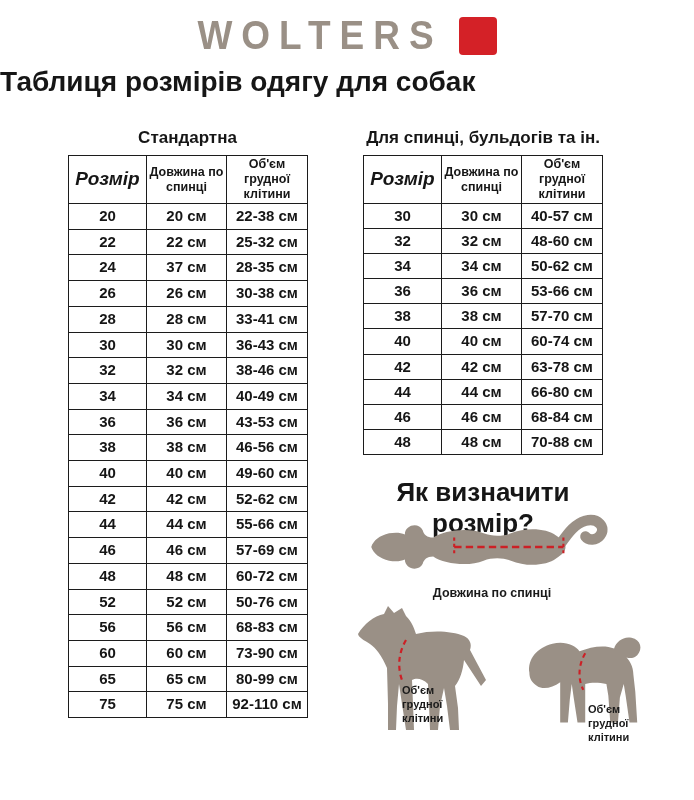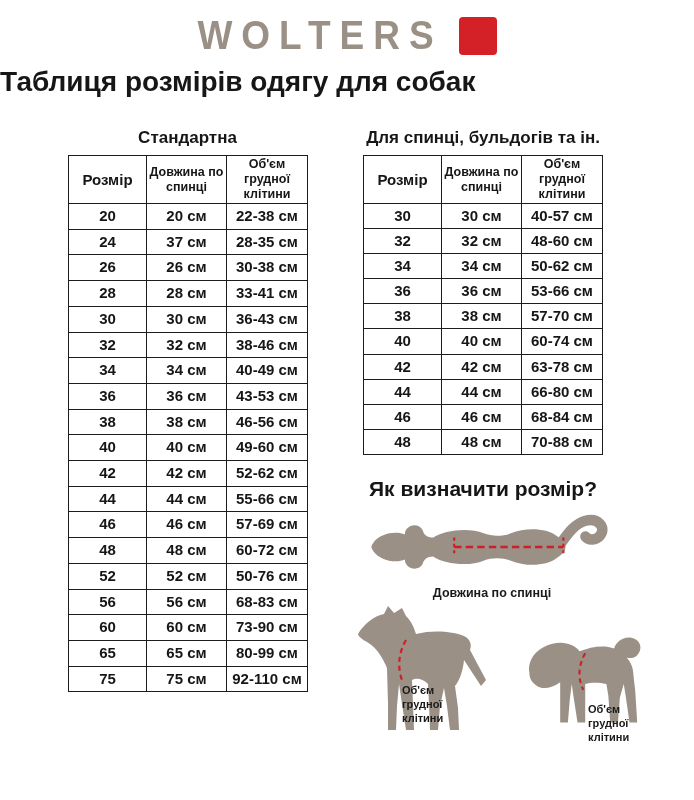--- a/index.html
+++ b/index.html
@@ -29,27 +29,27 @@
 
   
   table.size-table{position:absolute;border-collapse:collapse;table-layout:fixed;
     width:239px;background:#fff;}
   #std-table{top:155px;left:68px;}
   #pug-table{top:155px;left:363px;}
   table.size-table th, table.size-table td{
     border:1.5px solid var(--border-dark);text-align:center;vertical-align:middle;
     font-weight:700;padding:0;}
   table.size-table th{font-size:12.5px;line-height:1.2;height:35px;padding:1px 2px;}
-  table.size-table th.first{font-size:15px;}
+  table.size-table th.first{font-size:19px;font-style:italic;}
   #std-table td{font-size:15px;height:24.7px;line-height:24.7px;}
   #pug-table td{font-size:15px;height:24.1px;line-height:24.1px;}
 
   
   .howto-title{position:absolute;top:477px;left:352px;width:262px;text-align:center;
-    font-size:21px;font-weight:700;}
+    font-size:26px;font-weight:700;}
   .fig{position:absolute;}
   #fig-topview{top:508px;left:366px;width:252px;height:78px;}
   #fig-sidedog{top:604px;left:340px;width:150px;height:132px;}
   #fig-pug{top:634px;left:521px;width:140px;height:104px;}
   .fig-label{position:absolute;font-weight:700;color:#1a1a1a;}
   #label-back{top:586px;left:392px;width:200px;text-align:center;font-size:12.5px;}
   .chest-label{font-size:11px;line-height:1.25;text-align:left;width:60px;}
   #label-chest-left{top:684px;left:402px;}
   #label-chest-right{top:703px;left:588px;}
 
@@ -83,20 +83,25 @@
         <th>Об'єм грудної клітини</th>
       </tr>
     </thead>
     <tbody>
         <tr>
           <td>20</td>
           <td>20 см</td>
           <td>22-38 см</td>
         </tr>
         <tr>
+          <td>22</td>
+          <td>22 см</td>
+          <td>25-32 см</td>
+        </tr>
+        <tr>
           <td>24</td>
           <td>37 см</td>
           <td>28-35 см</td>
         </tr>
         <tr>
           <td>26</td>
           <td>26 см</td>
           <td>30-38 см</td>
         </tr>
         <tr>

